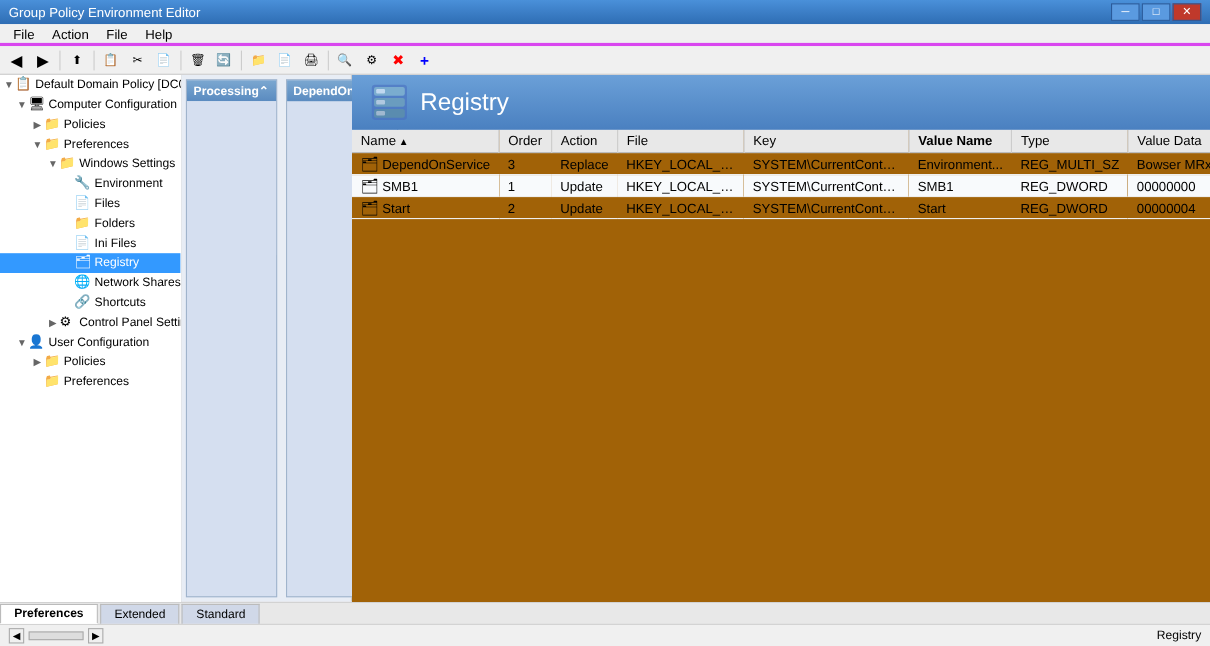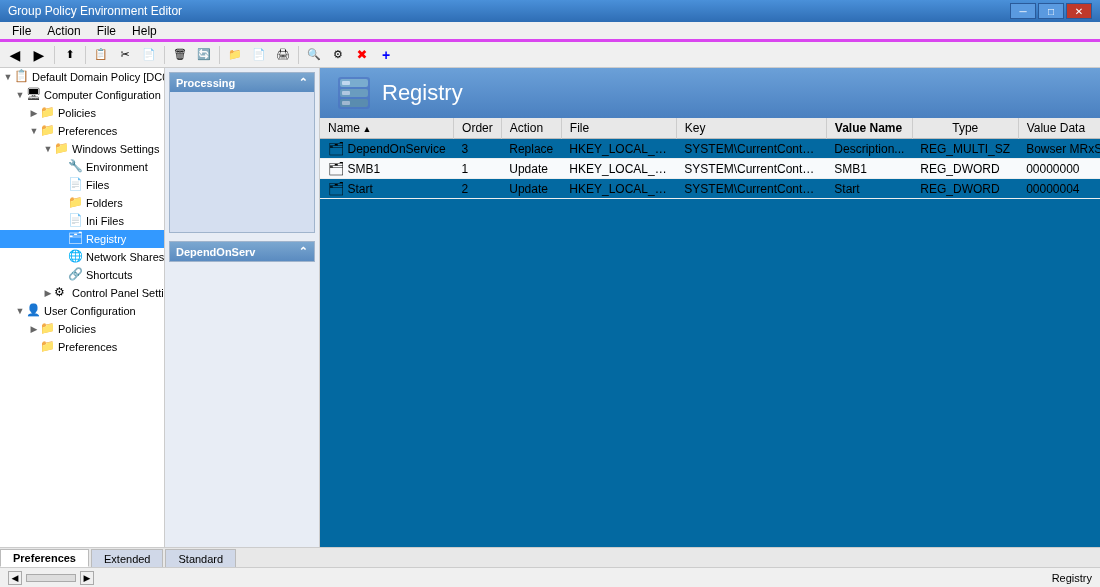--- a/index.html
+++ b/index.html
@@ -98,21 +98,21 @@
     }
     .tree-icon { width: 16px; height: 16px; margin-right: 2px; flex-shrink: 0; font-size: 12px; }
     .tree-label { font-size: 11px; }
 
     
     .middle-panel {
       width: 155px;
       background: #e8edf5;
       border-right: 1px solid #ccc;
       display: flex;
-      flex-direction: column;
+      flex-direction: row;
     }
 
     .panel-section {
       border: 1px solid #a0b4cc;
       margin: 4px;
       background: #d5dff0;
     }
     .panel-section-header {
       background: linear-gradient(to bottom, #7ba7d0, #5a8bc0);
       color: white;
@@ -153,21 +153,21 @@
     .registry-title {
       color: white;
       font-size: 22px;
       font-weight: normal;
     }
 
     
     .table-container {
       flex: 1;
       overflow: auto;
-      background: #0369a1;
+      background: #a16207;
     }
     table {
       width: 100%;
       border-collapse: collapse;
       font-size: 12px;
     }
     thead tr {
       background: #e8e8e8;
       border-bottom: 1px solid #bbb;
     }
@@ -420,32 +420,32 @@
     <div class="table-container">
       <table>
         <thead>
           <tr>
             <th class="sort-asc" style="width:95px;">Name</th>
             <th style="width:50px;">Order</th>
             <th style="width:65px;">Action</th>
             <th style="width:115px;">File</th>
             <th style="width:150px;">Key</th>
             <th style="width:105px;font-weight:bold;">Value Name</th>
-            <th style="width:95px;text-align:center;">Type</th>
+            <th style="width:95px;">Type</th>
             <th>Value Data</th>
           </tr>
         </thead>
         <tbody id="table-body">
         <tr>
               <td><span style="font-size:13px;margin-right:3px;">🗂</span>DependOnService</td>
               <td>3</td>
               <td>Replace</td>
               <td style="max-width: 115px; overflow: hidden; text-overflow: ellipsis;">HKEY_LOCAL_MAC...</td>
               <td style="max-width: 150px; overflow: hidden; text-overflow: ellipsis;">SYSTEM\CurrentControlS...</td>
-              <td style="max-width: 105px; overflow: hidden; text-overflow: ellipsis;">Description...</td>
+              <td style="max-width: 105px; overflow: hidden; text-overflow: ellipsis;">Environment...</td>
               <td>REG_MULTI_SZ</td>
               <td>Bowser MRxS...</td>
             </tr>
             <tr>
               <td><span style="font-size:13px;margin-right:3px;">🗂</span>SMB1</td>
               <td>1</td>
               <td>Update</td>
               <td style="max-width: 115px; overflow: hidden; text-overflow: ellipsis;">HKEY_LOCAL_MAC...</td>
               <td style="max-width: 150px; overflow: hidden; text-overflow: ellipsis;">SYSTEM\CurrentControlS...</td>
               <td style="max-width: 105px; overflow: hidden; text-overflow: ellipsis;">SMB1</td>

